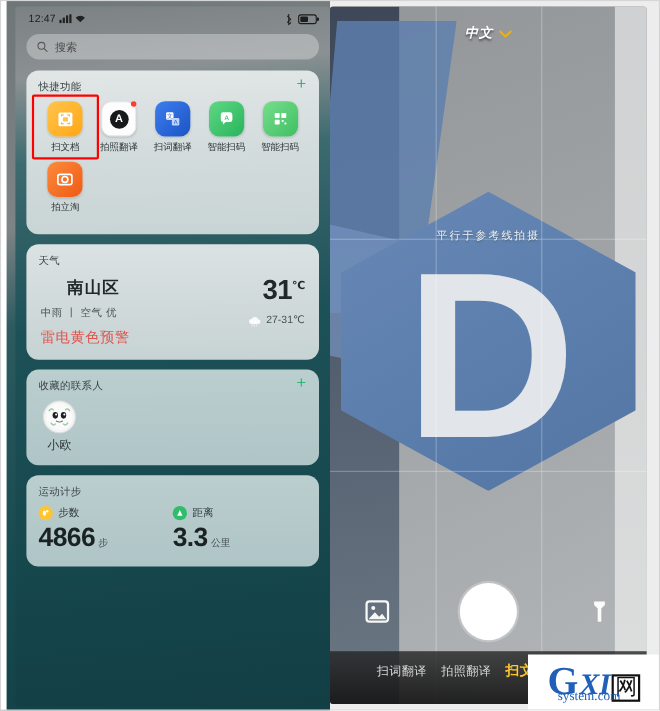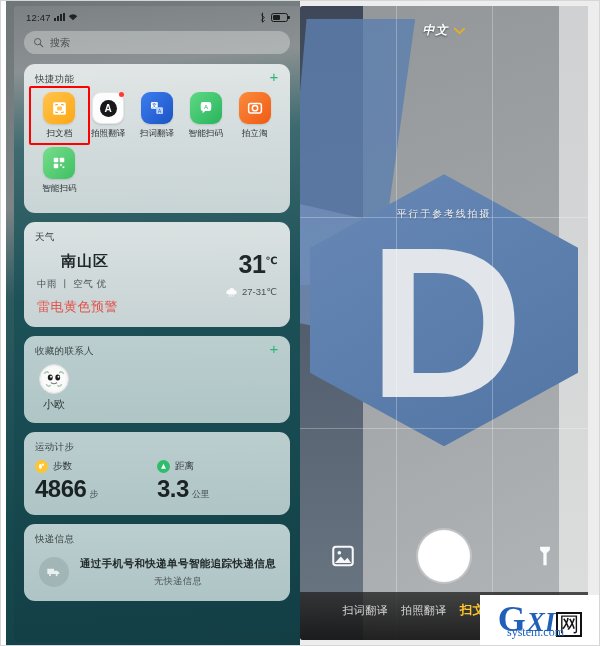--- a/index.html
+++ b/index.html
@@ -383,40 +383,40 @@
             <div class="qf-icon" style="background:linear-gradient(135deg,#5fd884,#28b45c)">
               <svg viewBox="0 0 24 24" width="18" height="18">
                 <path d="M5 7a3 3 0 0 1 3-3h8a3 3 0 0 1 3 3v6a3 3 0 0 1-3 3h-5l-3.5 3V16H8a3 3 0 0 1-3-3z" fill="#fff"></path>
                 <text x="12" y="13" font-size="8" text-anchor="middle" fill="#28b45c" font-family="Liberation Sans">A</text>
               </svg>
             </div>
             <div class="qf-label">智能扫码</div>
           </div>
 
           <div class="qf-item">
-            <div class="qf-icon" style="background:linear-gradient(135deg,#fb8b3c,#f05a14)">
-              <svg viewBox="0 0 24 24" width="18" height="18">
-                <rect x="3.5" y="6" width="17" height="12.5" rx="2.5" fill="none" stroke="#fff" stroke-width="2"></rect>
-                <circle cx="12" cy="12.2" r="3.6" fill="none" stroke="#fff" stroke-width="2"></circle>
-              </svg>
-            </div>
-            <div class="qf-label">拍立淘</div>
-          </div>
-
-          <div class="qf-item">
             <div class="qf-icon" style="background:linear-gradient(135deg,#77dd8c,#3fc063)">
               <svg viewBox="0 0 24 24" width="18" height="18">
                 <rect x="5" y="5" width="6" height="6" rx="1" fill="#fff"></rect>
                 <rect x="13" y="5" width="6" height="6" rx="1" fill="#fff"></rect>
                 <rect x="5" y="13" width="6" height="6" rx="1" fill="#fff"></rect>
                 <rect x="13.5" y="13.5" width="2.3" height="2.3" fill="#fff"></rect>
                 <rect x="16.8" y="16.5" width="2.3" height="2.3" fill="#fff"></rect>
               </svg>
             </div>
             <div class="qf-label">智能扫码</div>
+          </div>
+
+          <div class="qf-item">
+            <div class="qf-icon" style="background:linear-gradient(135deg,#fb8b3c,#f05a14)">
+              <svg viewBox="0 0 24 24" width="18" height="18">
+                <rect x="3.5" y="6" width="17" height="12.5" rx="2.5" fill="none" stroke="#fff" stroke-width="2"></rect>
+                <circle cx="12" cy="12.2" r="3.6" fill="none" stroke="#fff" stroke-width="2"></circle>
+              </svg>
+            </div>
+            <div class="qf-label">拍立淘</div>
           </div>
 
         </div>
       </div>
 
       <div class="card light">
         <div class="card-title">天气</div>
         <div class="wx-row">
           <div>
             <div class="wx-city">南山区</div>
@@ -490,36 +490,20 @@
               </span>
               <span class="st-lbl">距离</span>
             </div>
             <div class="st-val">
               <span>3.3</span><span class="st-unit">公里</span>
             </div>
           </div>
         </div>
       </div>
 
-      <div class="card tinted">
-        <div class="card-title">快递信息</div>
-        <div class="ex-body">
-          <div class="ex-ic">
-            <svg viewBox="0 0 24 24" width="16" height="16">
-              <path d="M2 7h10v8H2zM12 10h5l3 3v2h-8z" fill="#eaf0f0"></path>
-              <circle cx="6" cy="16.6" r="1.6" fill="#eaf0f0"></circle>
-              <circle cx="16" cy="16.6" r="1.6" fill="#eaf0f0"></circle>
-            </svg>
-          </div>
-          <div class="ex-txt">
-            <div class="ex-main">通过手机号和快递单号智能追踪快递信息</div>
-            <div class="ex-sub">无快递信息</div>
-          </div>
-        </div>
-      </div>
 
     </div>
   </div>
 
   <div class="phone-right">
     <div class="right-inner">
 
       <div class="cam-scene">
         <div class="wall-band"></div>
         <div class="wall-band2"></div>

